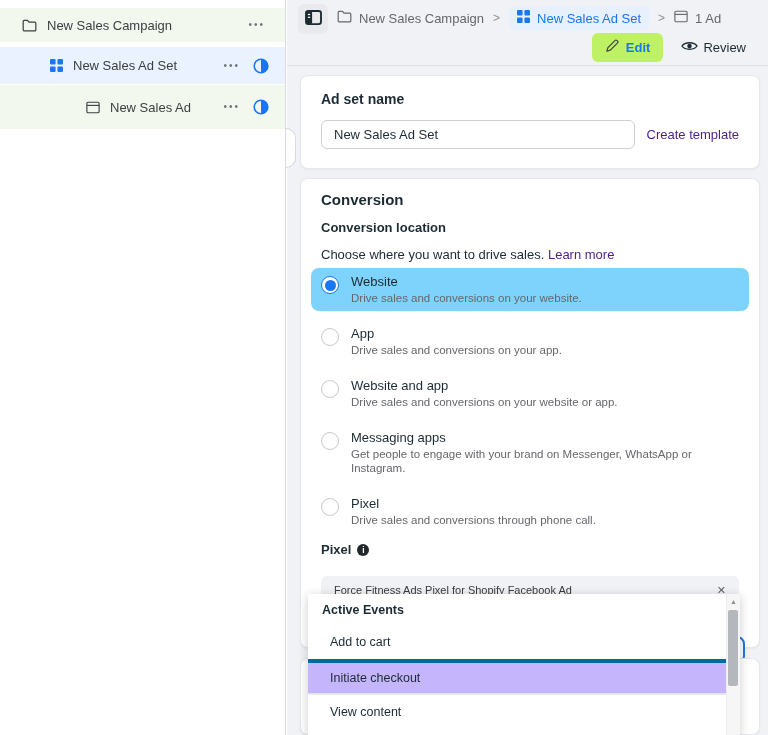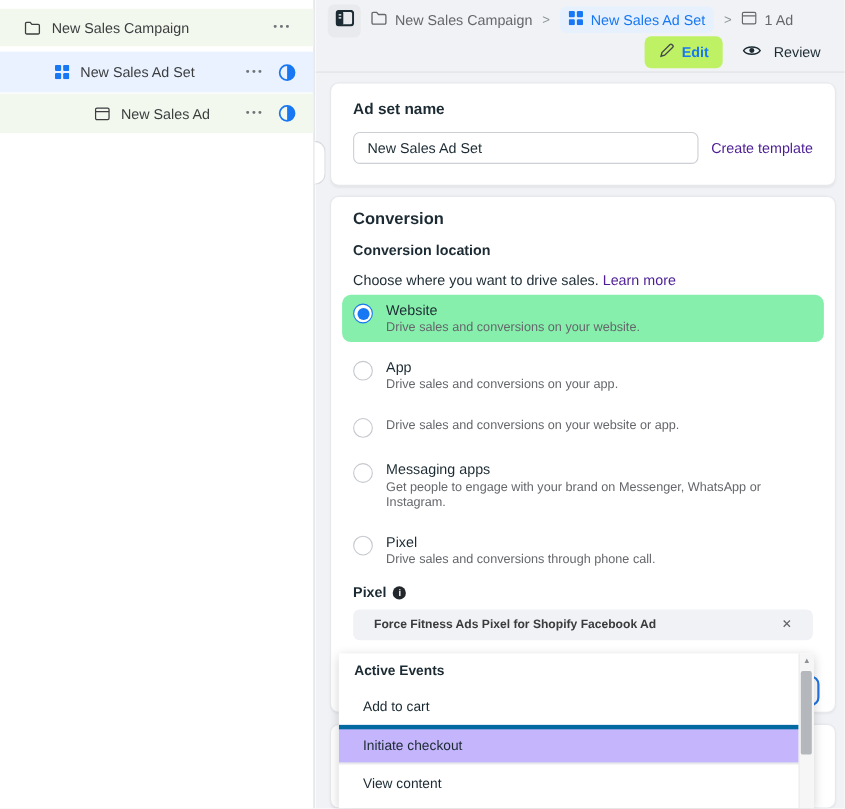--- a/index.html
+++ b/index.html
@@ -6,21 +6,21 @@
   html,body { width:768px; height:735px; overflow:hidden; }
   body { font-family:"Liberation Sans","DejaVu Sans",sans-serif; background:#fff; position:relative; color:#1c2b33; }
 
   
   .sidebar { position:absolute; left:0; top:0; width:286px; height:735px; background:#fff; border-right:1px solid #d8dadf; }
   .s-row { position:absolute; left:0; right:0; display:flex; align-items:center; font-size:13px; color:#3c3e40; }
   .s-row.green { background:#f3f8ee; }
   .s-row.blue  { background:#e9f2fe; }
   .s-row1 { top:8px;  height:34px; padding-left:22px; }
   .s-row2 { top:47px; height:37px; padding-left:50px; }
-  .s-row3 { top:85px; height:36px; padding-left:86px; }
+  .s-row3 { top:85px; height:44px; padding-left:86px; }
   .s-ico { display:inline-flex; margin-right:10px; flex:0 0 auto; }
   .dots { margin-left:auto; color:#6f7378; font-size:10px; letter-spacing:2px; line-height:1; }
   .dots::after { content:"•••"; }
   .s-row1 .dots { margin-right:20px; }
   .s-row2 .dots,.s-row3 .dots { margin-right:0; }
   .contrast { margin-left:13px; margin-right:16px; display:inline-flex; }
 
   
   .divider-handle { position:absolute; left:286px; top:128px; width:10px; height:40px; background:#fff; border:1px solid #d8dadf; border-left:none; border-radius:0 10px 10px 0; z-index:3; }
 
@@ -28,51 +28,51 @@
   .main { position:absolute; left:287px; top:0; right:0; bottom:0; background:#f0f2f5; }
   .header { position:absolute; left:0; top:0; right:0; height:66px; border-bottom:1px solid #dde0e4; }
   .toggle-btn { position:absolute; left:11px; top:4px; width:30px; height:30px; background:#e9eaed; border-radius:6px; display:flex; align-items:center; justify-content:center; }
   .breadcrumb { position:absolute; left:50px; top:0; height:36px; display:flex; align-items:center; gap:9px; font-size:13px; color:#65676b; }
   .crumb { display:flex; align-items:center; gap:7px; white-space:nowrap; }
   .crumb-active { background:#e7f1fd; color:#1877f2; padding:4px 8px; border-radius:6px; }
   .chev { color:#8d9196; font-size:12px; }
   .chev::after { content:">"; }
   .actions { position:absolute; right:22px; top:33px; display:flex; align-items:center; gap:18px; }
   .edit-btn { background:#bef264; border-radius:6px; padding:6px 13px; display:flex; align-items:center; gap:7px; font-size:13px; font-weight:700; color:#1877f2; }
-  .review-btn { display:flex; align-items:center; gap:11px; font-size:13px; color:#1c2b33; }
+  .review-btn { display:flex; align-items:center; gap:5px; font-size:13px; color:#1c2b33; }
 
   
   .card { position:absolute; left:13px; width:460px; background:#fff; border:1px solid #e6e8eb; border-radius:8px; box-shadow:0 1px 2px rgba(0,0,0,.05); }
   .card1 { top:75px;  height:94px;  padding:15px 20px; }
   .card2 { top:178px; height:470px; padding:12px 20px; }
   .card3 { top:658px; height:77px;  z-index:1; }
 
   .card-title { font-size:14px; font-weight:700; color:#1c2b33; }
   .name-row { margin-top:13px; display:flex; align-items:center; gap:12px; }
   .name-input { flex:1; height:29px; border:1px solid #ccd0d5; border-radius:6px; padding:0 12px; font-size:13px; color:#1c2b33; font-family:inherit; outline:none; background:#fff; }
   .link { color:#4c1d95; font-size:13px; white-space:nowrap; text-decoration:none; cursor:pointer; }
 
   .sect-title { font-size:15px; font-weight:700; }
   .sub-title  { margin-top:12px; font-size:13px; font-weight:700; }
   .helper { margin-top:12px; font-size:13px; line-height:15px; }
   .helper .link { font-size:13px; }
 
   .options { margin:6px -10px 0; }
   .option { display:flex; align-items:flex-start; gap:12px; padding:6px 10px; border-radius:8px; margin-bottom:9px; }
-  .option.selected { background:#86efac; }
+  .option.selected { background:#7dd3fc; }
   .radio { width:18px; height:18px; border-radius:50%; border:1.5px solid #c6c9ce; background:#fff; flex:0 0 auto; margin-top:2px; position:relative; }
   .radio.on { border-color:#1877f2; }
   .radio.on::after { content:""; position:absolute; left:50%; top:50%; width:11px; height:11px; margin:-5.5px 0 0 -5.5px; border-radius:50%; background:#1877f2; }
   .opt-label { font-size:13px; line-height:15px; color:#1c2b33; }
   .opt-desc  { font-size:11.5px; line-height:14px; color:#65676b; margin-top:2px; }
 
   .pixel-label { margin-top:2px; font-size:13px; font-weight:700; display:flex; align-items:center; gap:6px; }
   .info-ico { width:12px; height:12px; border-radius:50%; background:#23272b; color:#fff; display:inline-flex; align-items:center; justify-content:center; font-size:8.5px; font-weight:700; }
   .info-ico::after { content:"i"; }
-  .pixel-chip { margin-top:8px; height:28px; background:#f0f2f5; border-radius:6px; display:flex; align-items:center; padding:0 19px; font-size:11px; color:#3a3b3c;font-weight:bold; }
+  .pixel-chip { margin-top:19px; height:28px; background:#f0f2f5; border-radius:6px; display:flex; align-items:center; padding:0 13px; font-size:11px; color:#3a3b3c; }
   .x-ico { margin-left:auto; color:#5f6368; font-size:11px; line-height:1; cursor:pointer; }
   .x-ico::after { content:"✕"; }
 
   .event-label { margin-top:12px; font-size:13px; font-weight:700; }
   .event-input-wrap { margin:5px -6px 0 -12px; height:28px; border:2px solid #2374e1; border-radius:8px; background:#fff; display:flex; align-items:center; padding:0 11px; }
   .caret { width:1px; height:14px; background:#1c2b33; flex:0 0 auto; }
   .event-input { flex:1; border:none; outline:none; font-size:12.5px; font-family:inherit; color:#1c2b33; background:transparent; }
   .event-input::placeholder { color:#8a8d91; }
 
   
@@ -235,20 +235,21 @@
       <div class="option">
         <span class="radio"></span>
         <span>
           <div class="opt-label">App</div>
           <div class="opt-desc">Drive sales and conversions on your app.</div>
         </span>
       </div>
       <div class="option">
         <span class="radio"></span>
         <span>
+          <div class="opt-label">Website and app</div>
           <div class="opt-desc">Drive sales and conversions on your website or app.</div>
         </span>
       </div>
       <div class="option">
         <span class="radio"></span>
         <span>
           <div class="opt-label">Messaging apps</div>
           <div class="opt-desc">Get people to engage with your brand on Messenger, WhatsApp or Instagram.</div>
         </span>
       </div>

